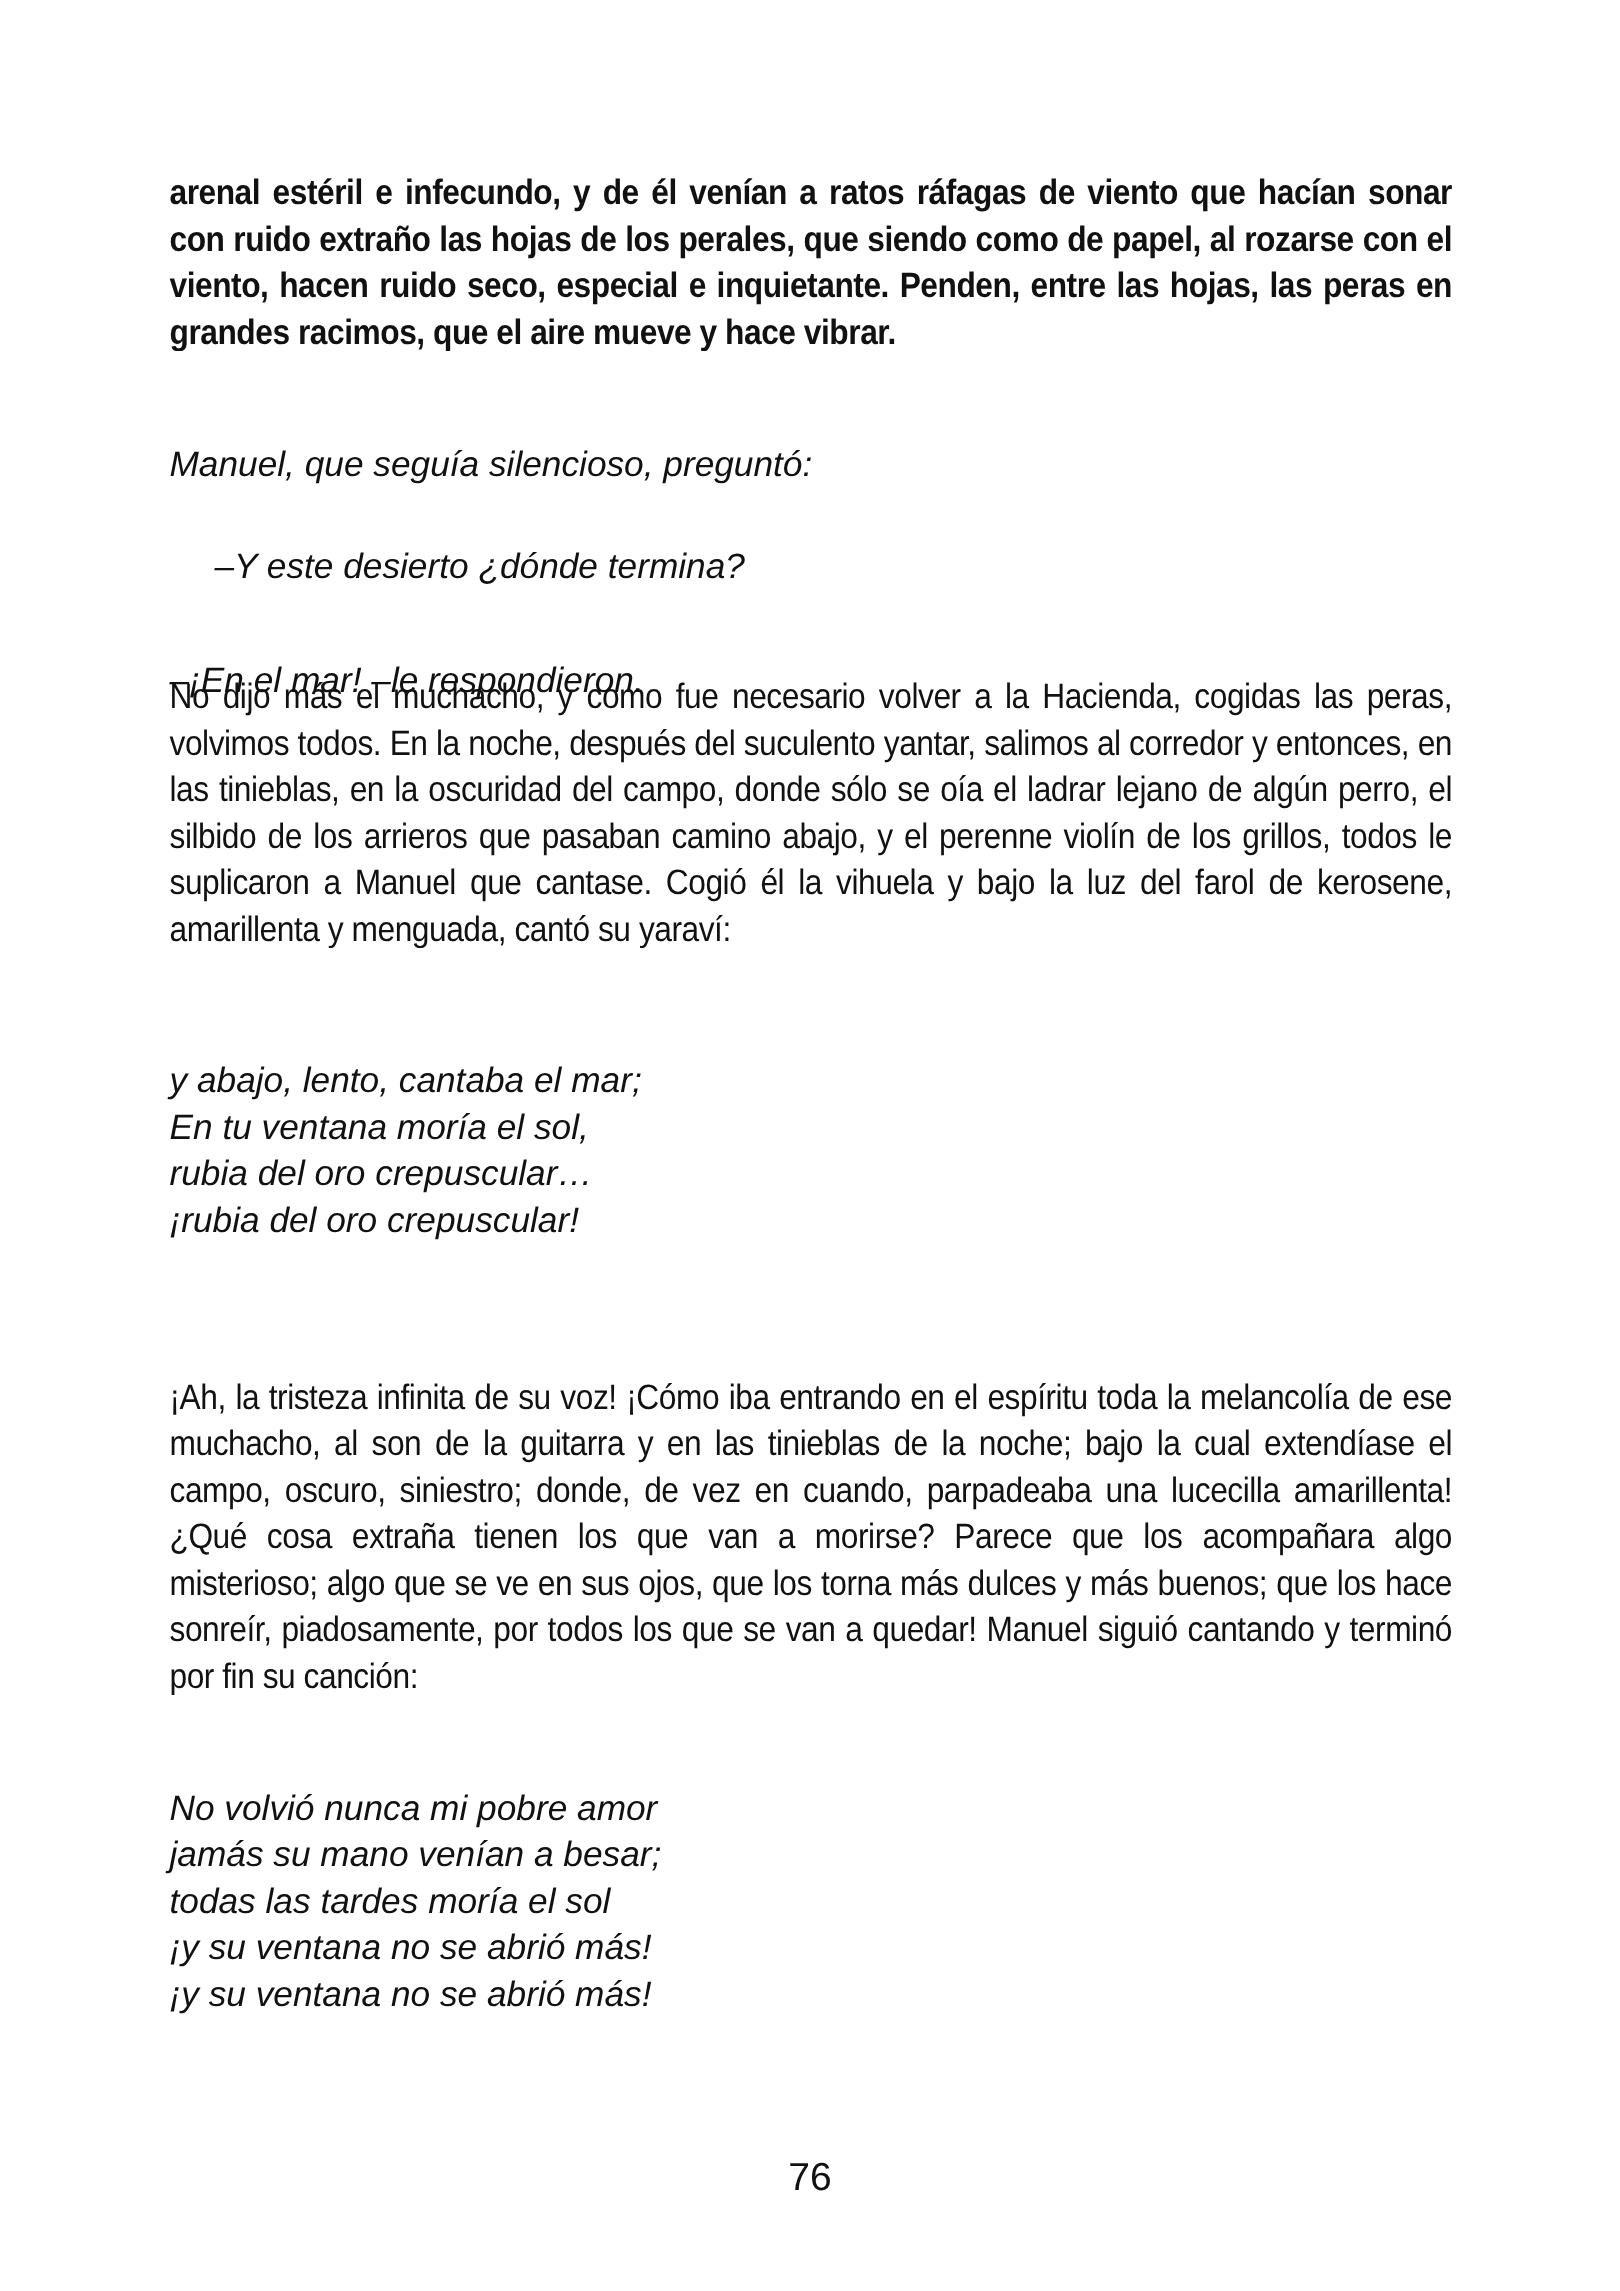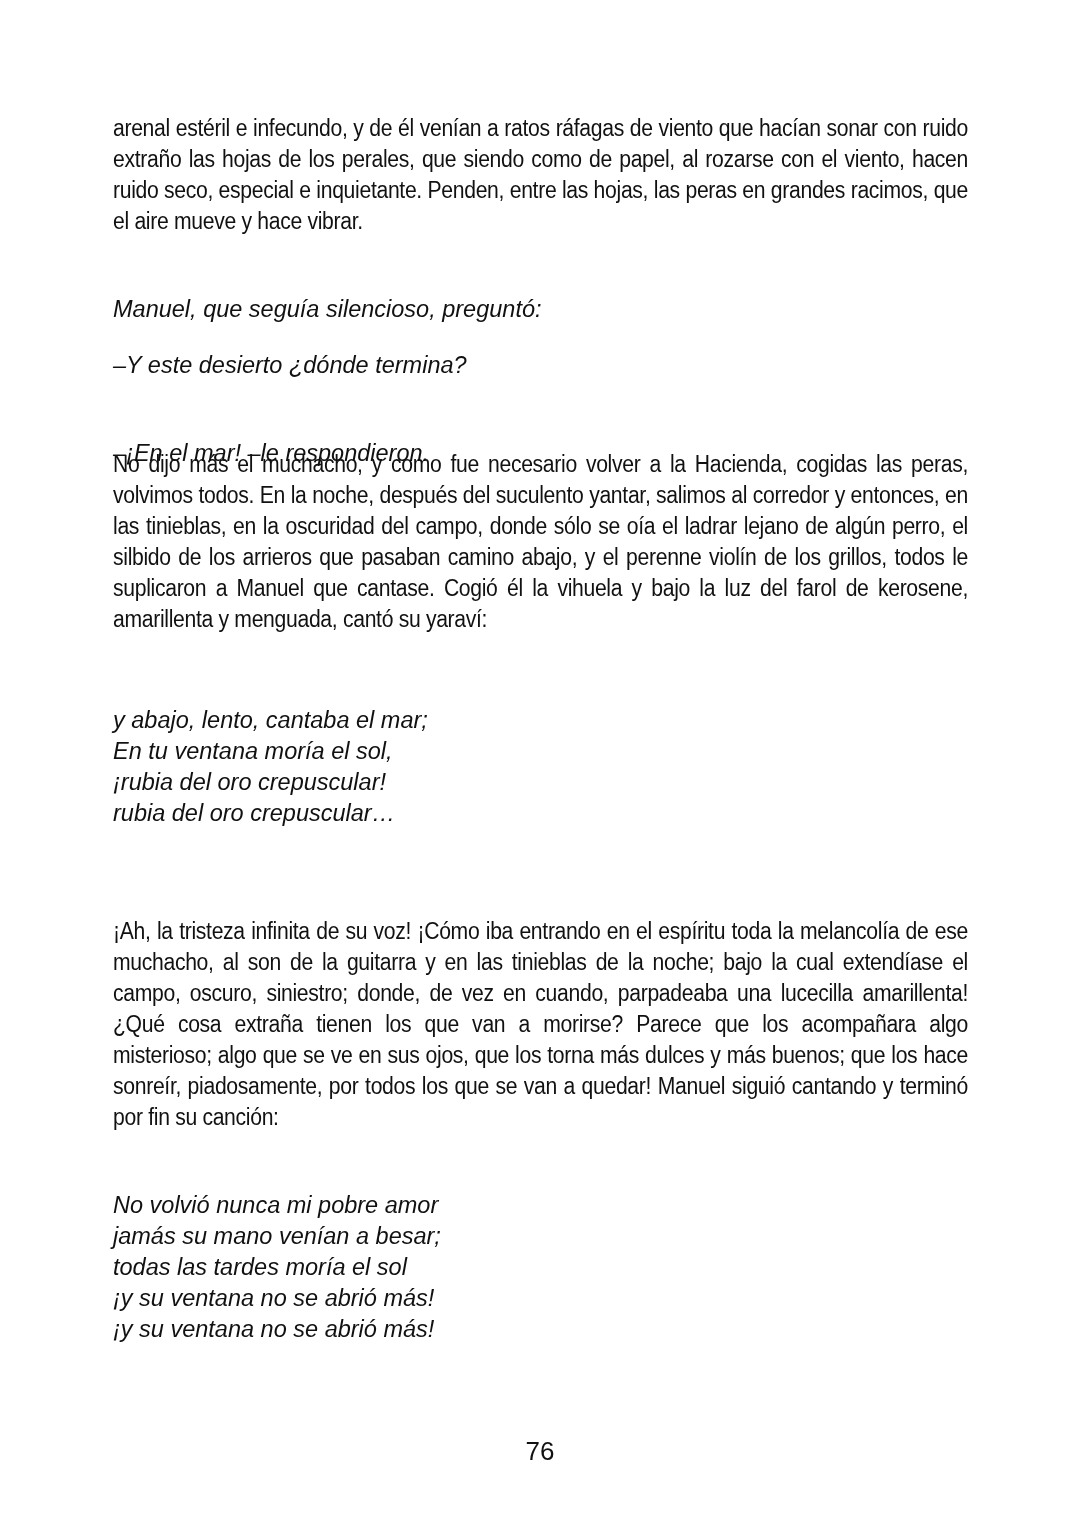--- a/index.html
+++ b/index.html
@@ -46,45 +46,45 @@
       text-align: center;
       font-size: 26px;
       line-height: 31px;
     }
   </style>
 </head>
 <body>
 
 <div>
 
-  <div class="block" style="top:113px;">
+  <div class="block" style="top:113px;font-weight:bold;">
     <p class="para condensed">arenal estéril e infecundo, y de él venían a ratos ráfagas de viento que hacían sonar con ruido extraño las hojas de los perales, que siendo como de papel, al rozarse con el viento, hacen ruido seco, especial e inquietante. Penden, entre las hojas, las peras en grandes racimos, que el aire mueve y hace vibrar.</p>
   </div>
 
   <div class="block" style="top:294px;">
     <p class="line">Manuel, que seguía silencioso, preguntó:</p>
   </div>
 
-  <div class="block" style="top:350px;">
+  <div class="block" style="top:362px;margin-left:30px;">
     <p class="line">–Y este desierto ¿dónde termina?</p>
   </div>
 
   <div class="block" style="top:406px;margin-top:32px;">
     <p class="line">–¡En el mar! –le respondieron.</p>
   </div>
 
   <div class="block" style="top:449px;">
     <p class="para condensed">No dijo más el muchacho, y como fue necesario volver a la Hacienda, cogidas las peras, volvimos todos. En la noche, después del suculento yantar, salimos al corredor y entonces, en las tinieblas, en la oscuridad del campo, donde sólo se oía el ladrar lejano de algún perro, el silbido de los arrieros que pasaban camino abajo, y el perenne violín de los grillos, todos le suplicaron a Manuel que cantase. Cogió él la vihuela y bajo la luz del farol de kerosene, amarillenta y menguada, cantó su yaraví:</p>
   </div>
 
   <div class="block verse" style="top:705px;">
     <p class="line">y abajo, lento, cantaba el mar;</p>
     <p class="line">En tu ventana moría el sol,</p>
+    <p class="line">rubia del oro crepuscular…</p>
     <p class="line">¡rubia del oro crepuscular!</p>
-    <p class="line">rubia del oro crepuscular…</p>
   </div>
 
   <div class="block" style="top:916px;">
     <p class="para condensed">¡Ah, la tristeza infinita de su voz! ¡Cómo iba entrando en el espíritu toda la melancolía de ese muchacho, al son de la guitarra y en las tinieblas de la noche; bajo la cual extendíase el campo, oscuro, siniestro; donde, de vez en cuando, parpadeaba una lucecilla amarillenta! ¿Qué cosa extraña tienen los que van a morirse? Parece que los acompañara algo misterioso; algo que se ve en sus ojos, que los torna más dulces y más buenos; que los hace sonreír, piadosamente, por todos los que se van a quedar! Manuel siguió cantando y terminó por fin su canción:</p>
   </div>
 
   <div class="block verse" style="top:1190px;">
     <p class="line">No volvió nunca mi pobre amor</p>
     <p class="line">jamás su mano venían a besar;</p>
     <p class="line">todas las tardes moría el sol</p>

